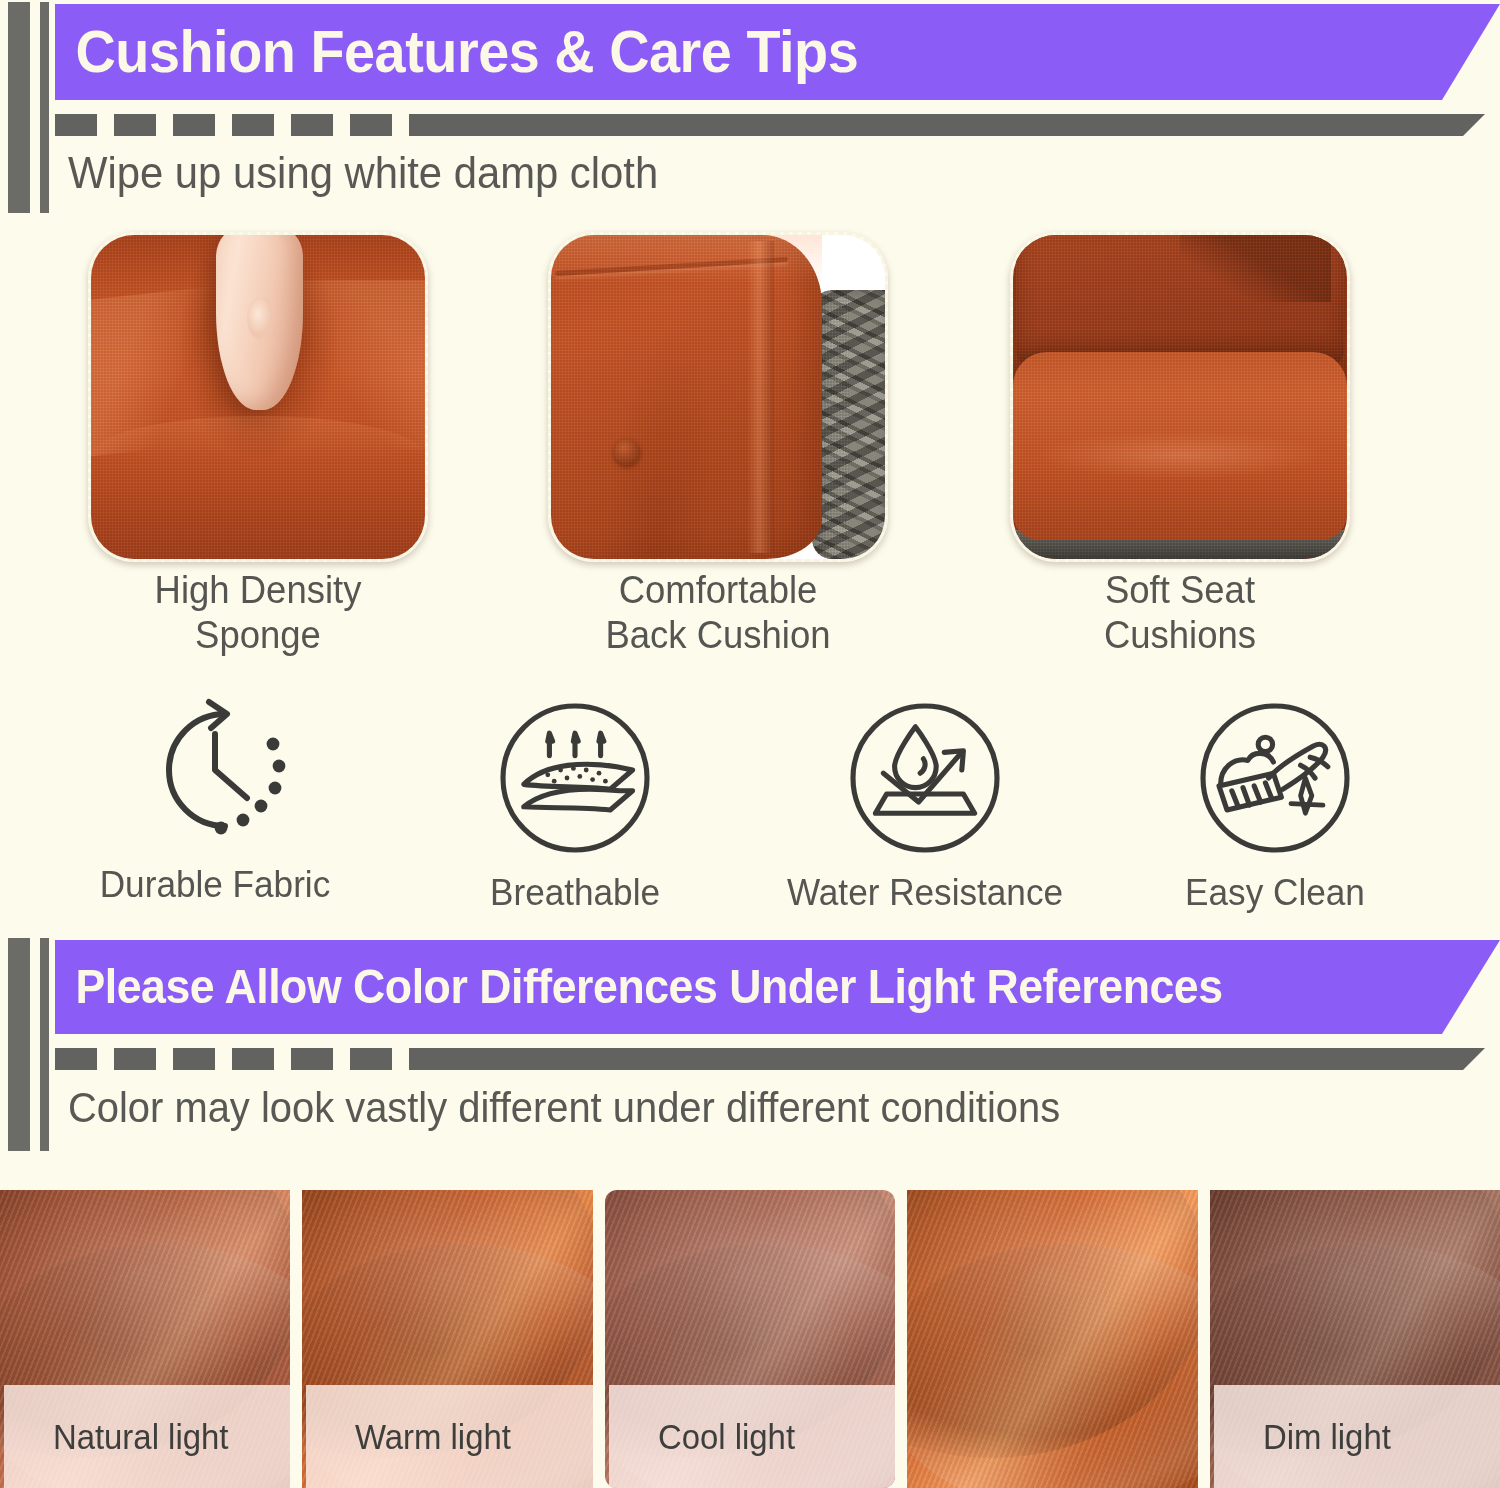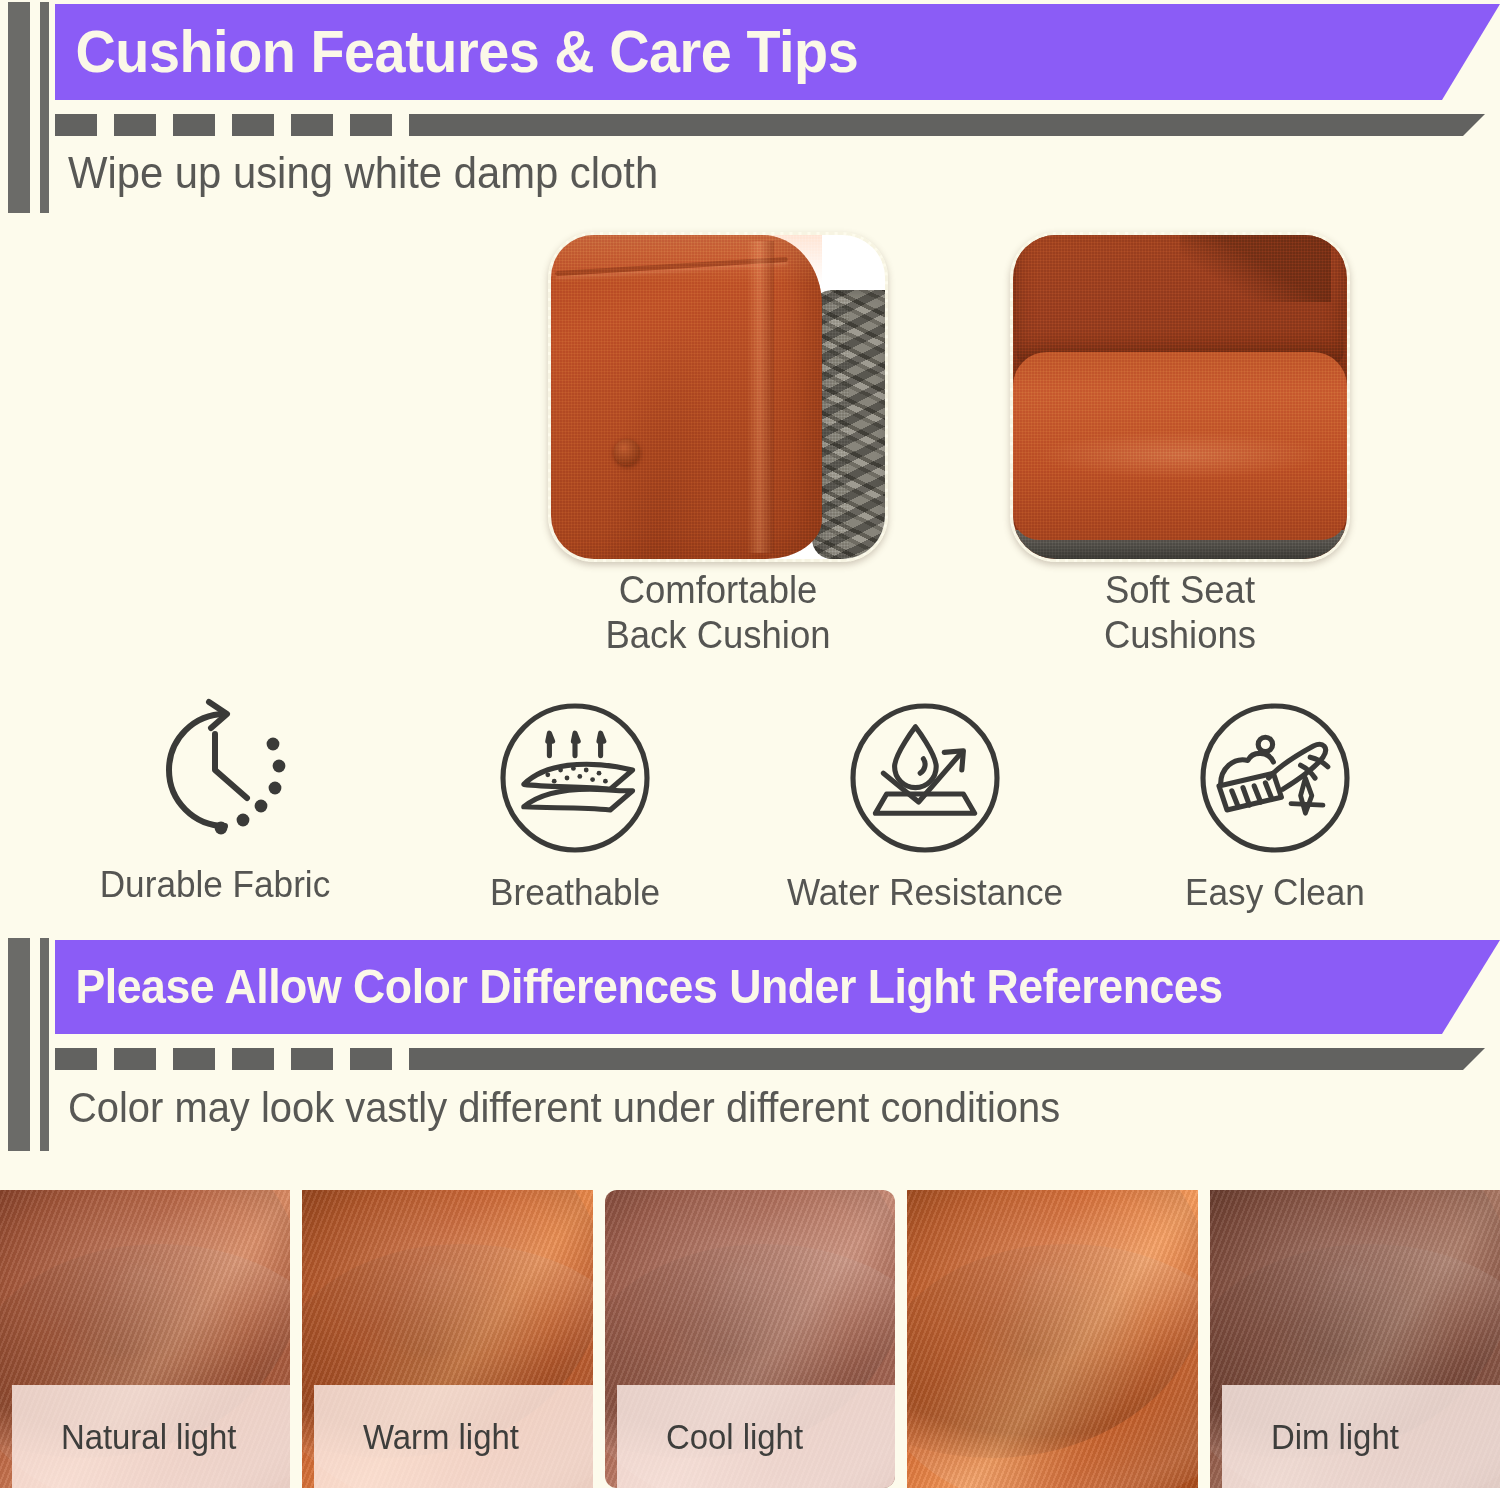--- a/index.html
+++ b/index.html
@@ -224,21 +224,21 @@
     position:absolute; left:-46%; top:-30%; width:150%; height:120%;
     border-radius:50%;
     background:radial-gradient(ellipse at 62% 48%, rgba(255,255,255,.20) 0%, rgba(255,255,255,.05) 34%, rgba(0,0,0,.16) 62%, rgba(0,0,0,0) 78%);
   }
   .curve2{
     position:absolute; left:-10%; top:18%; width:130%; height:90%;
     border-radius:50%;
     background:radial-gradient(ellipse at 40% 40%, rgba(0,0,0,.20) 0%, rgba(0,0,0,.06) 40%, rgba(255,255,255,.12) 66%, rgba(0,0,0,0) 85%);
   }
   .sw-band{
-    position:absolute; left:12px; bottom:0; width:100%; height:103px;
+    position:absolute; left:4px; bottom:0; width:100%; height:103px;
     background:rgba(255,240,235,.80);
     display:flex; align-items:center;
   }
   .sw-label{
     font-size:35px; color:#3E3E3C;
     padding-left:52px;
     white-space:nowrap;
     transform:scaleX(0.94);
     transform-origin:left center;
   }
@@ -262,20 +262,38 @@
     <span class="dash d0"></span>
     <span class="dash d0"></span>
     <span class="dash d0"></span>
     <span class="dashtail"></span>
   </div>
 
   <div class="subhead" style="left:68px;top:148px;">Wipe up using white damp cloth</div>
 
   <div class="cards">
 
+    <div class="card" style="left:88px;">
+      <div class="photo">
+        <div class="fabric c1-base" style="position:absolute;inset:0;background:linear-gradient(180deg,#A8441F 0%,#BC5226 16%,#C6592B 42%,#B94E23 78%,#A94520 100%);">
+          <div class="c1-fold-l"></div>
+          <div class="c1-fold-r"></div>
+          <div class="c1-dimple"></div>
+          <div class="c1-bot"></div>
+          <div class="weave"></div>
+          <div class="hand">
+            <div class="knuckle"></div>
+          </div>
+        </div>
+      </div>
+      <div class="caption">
+        <div>High Density</div>
+        <div>Sponge</div>
+      </div>
+    </div>
 
     <div class="card" style="left:548px;">
       <div class="photo">
         <div class="c2-wrap">
           <div class="wicker"></div>
           <div class="c2-cushion">
             <div class="c2-top"></div>
             <div class="c2-seamline"></div>
             <div class="c2-tuft"></div>
             <div class="c2-button"></div>

